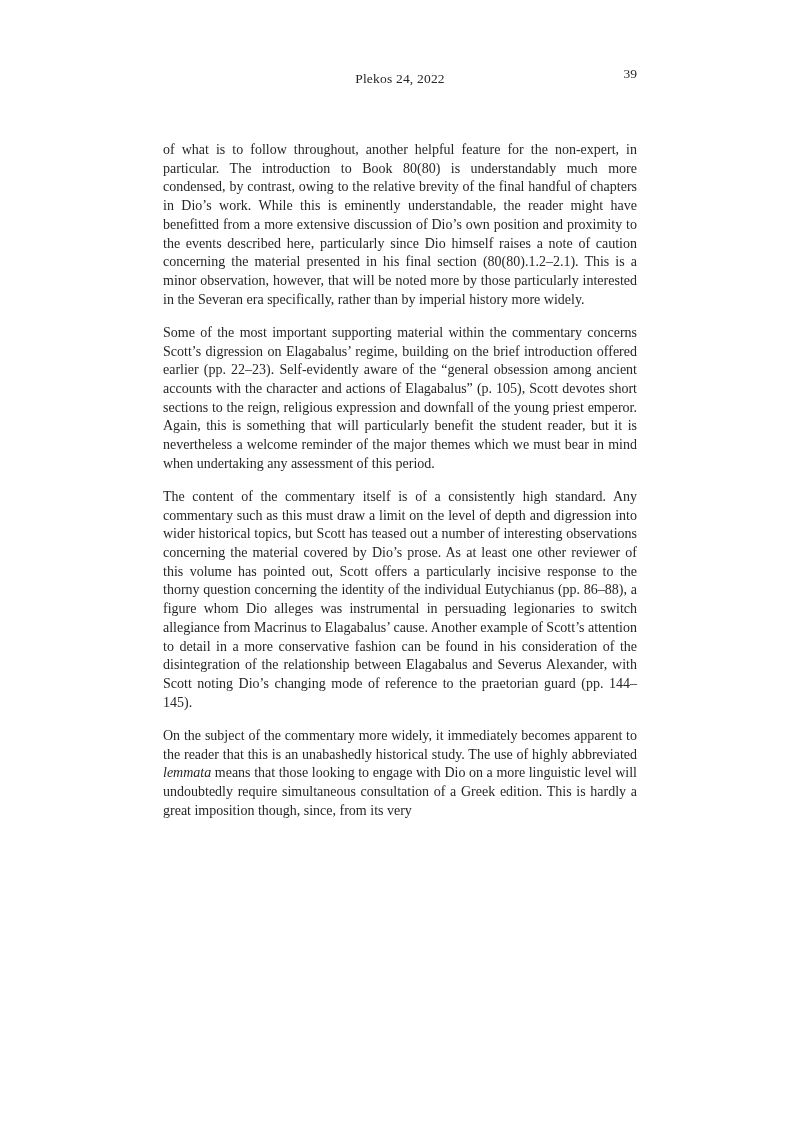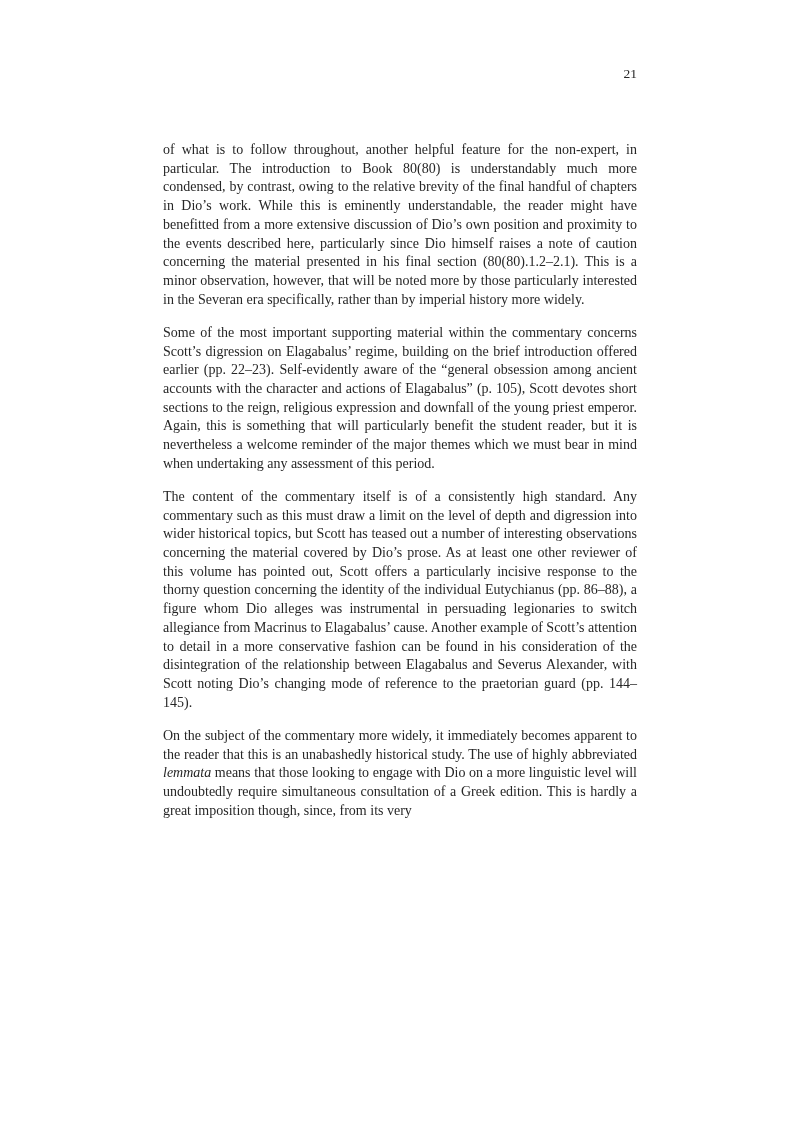--- a/index.html
+++ b/index.html
@@ -56,20 +56,23 @@
     margin-bottom: 0;
   }
   .body-text i {
     font-style: italic;
   }
 </style>
 </head>
 <body>
 
 <div class="page">
-  <div class="page-number">21</div>
+  <div class="running-head">
+    <span>Plekos 24, 2022</span>
+  </div>
+  <div class="page-number">39</div>
   <div class="body-text">
       <p>of what is to follow throughout, another helpful feature for the non-expert, in particular. The introduction to Book 80(80) is understandably much more condensed, by contrast, owing to the relative brevity of the final handful of chapters in Dio’s work. While this is eminently understandable, the reader might have benefitted from a more extensive discussion of Dio’s own posi­tion and proximity to the events described here, particularly since Dio him­self raises a note of caution concerning the material presented in his final section (80(80).1.2–2.1). This is a minor observation, however, that will be noted more by those particularly interested in the Severan era specifically, rather than by imperial history more widely.</p>
       <p>Some of the most important supporting material within the commentary concerns Scott’s digression on Elagabalus’ regime, building on the brief in­troduction offered earlier (pp. 22–23). Self-evidently aware of the “general obsession among ancient accounts with the character and actions of Elaga­balus” (p. 105), Scott devotes short sections to the reign, religious expression and downfall of the young priest emperor. Again, this is something that will particularly benefit the student reader, but it is nevertheless a welcome re­minder of the major themes which we must bear in mind when undertaking any assessment of this period.</p>
       <p>The content of the commentary itself is of a consistently high standard. Any commentary such as this must draw a limit on the level of depth and digres­sion into wider historical topics, but Scott has teased out a number of inter­esting observations concerning the material covered by Dio’s prose. As at least one other reviewer of this volume has pointed out, Scott offers a par­ticularly incisive response to the thorny question concerning the identity of the individual Eutychianus (pp. 86–88), a figure whom Dio alleges was in­strumental in persuading legionaries to switch allegiance from Macrinus to Elagabalus’ cause. Another example of Scott’s attention to detail in a more conservative fashion can be found in his consideration of the disintegration of the relationship between Elagabalus and Severus Alexander, with Scott noting Dio’s changing mode of reference to the praetorian guard (pp. 144–145).</p>
       <p>On the subject of the commentary more widely, it immediately becomes ap­parent to the reader that this is an unabashedly historical study. The use of highly abbreviated <i>lemmata</i> means that those looking to engage with Dio on a more linguistic level will undoubtedly require simultaneous consultation of a Greek edition. This is hardly a great imposition though, since, from its very</p>
     </div>
 </div>
 
 </body></html>

